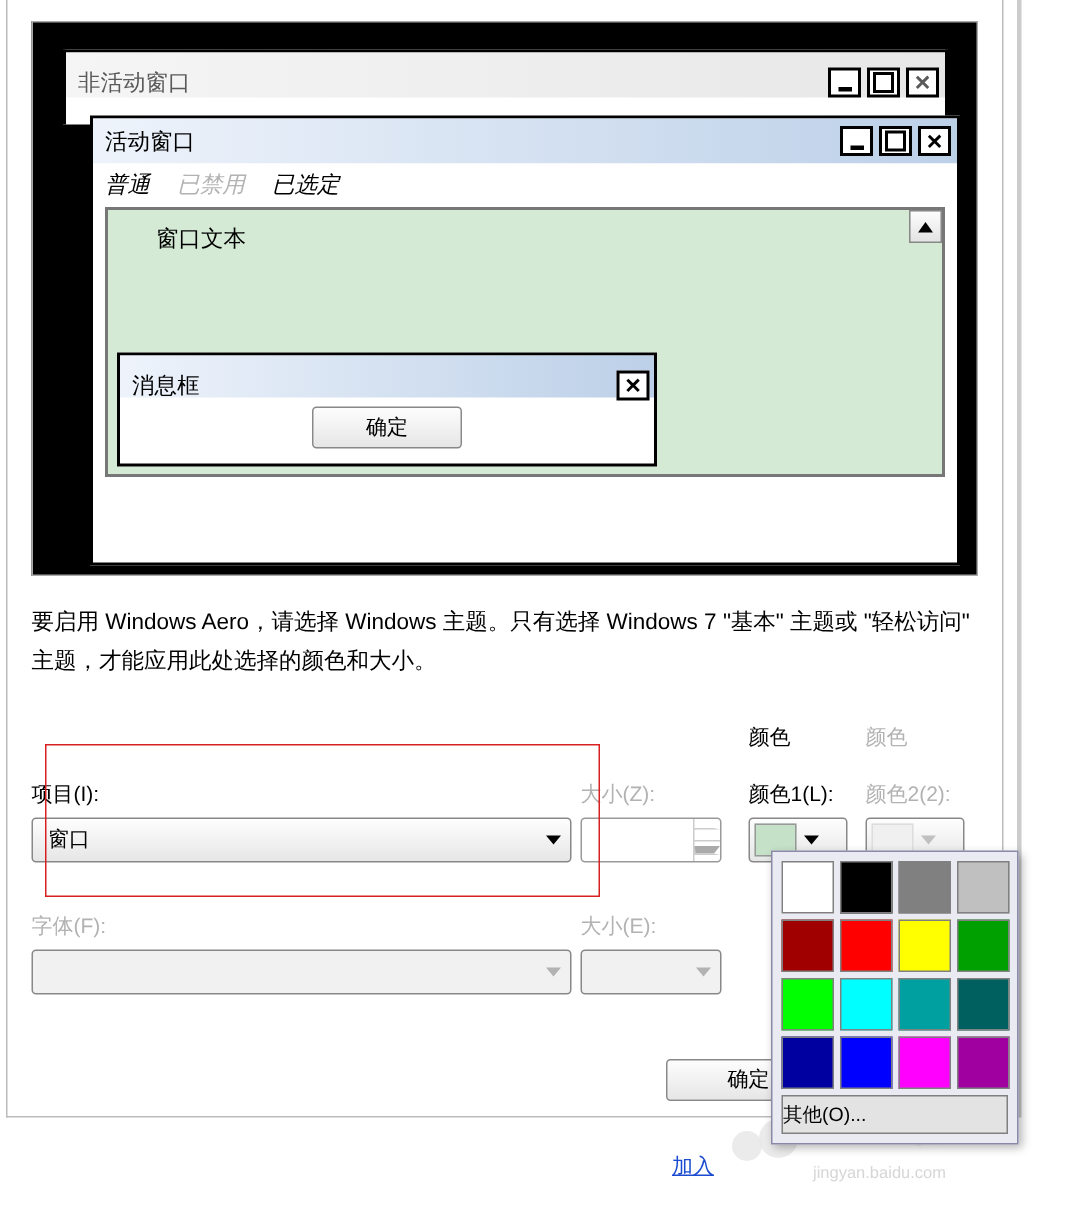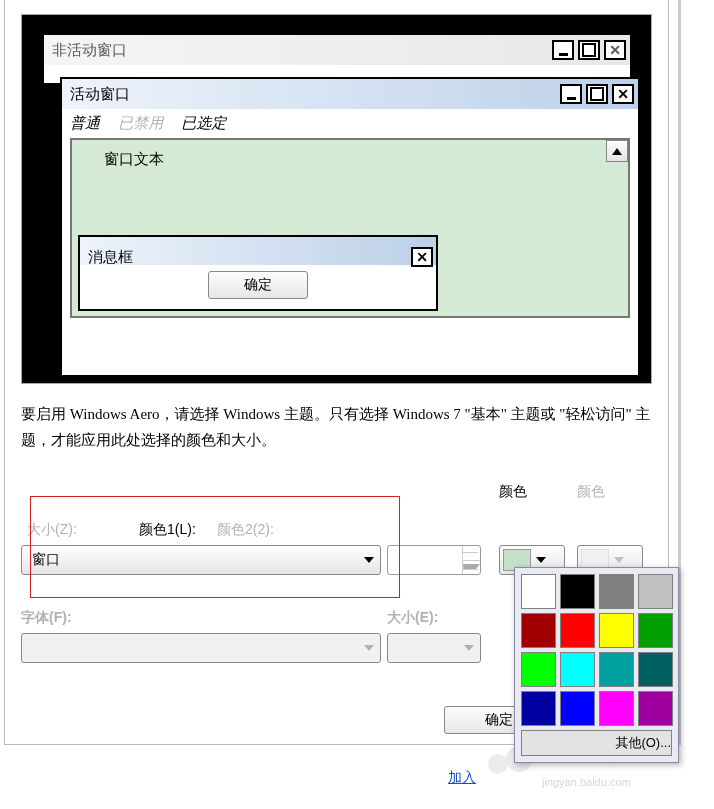--- a/index.html
+++ b/index.html
@@ -44,20 +44,21 @@
   }
   .titlebar {
     height: 30px;
     display:flex;
     align-items:center;
     padding: 0 4px 0 8px;
   }
   .grad-inactive {
     background: linear-gradient(to right, #f5f5f5, #e7e7e7);
     color:#5a5a5a;
+    align-items:flex-end;
   }
   .grad-active {
     background: linear-gradient(to right, #eef3fb, #bcd0e8);
     color:#000;
   }
   .tb-title { flex:1; font-size:15px; }
   .tb-btn {
     width:22px; height:20px;
     border:2px solid #000;
     background:#fff;
@@ -131,21 +132,20 @@
     background:linear-gradient(#fdfdfd,#e6e6e6);
     border:1px solid #888;
     border-radius:3px;
     font-size:14px;
     text-align:center;
   }
   .desc{
     margin-top:18px;
     font-size:15px;
     line-height:1.7;
-    font-family:Liberation Serif, serif;
   }
   .row {
     display:flex;
     margin-top: 8px;
     align-items:flex-start;
   }
   .col-item{ width:360px; }
   .col-size{ width:94px; margin-left:6px; }
   .col-c1{ width:66px; margin-left:18px; }
   .col-c2{ width:66px; margin-left:12px; }
@@ -234,21 +234,21 @@
     border:1px solid #808080;
   }
   .other-row{
     margin-top:4px;
     display:flex;
   }
   .other-btn{
     border:1px solid #808080;
     background:#e3e3e3;
     flex:1;
-    text-align:right;
+    text-align:left;
     font-size:13px;
     padding:3px 0;
   }
   .link{
     position:absolute;
     left:448px; top:769px;
     color:#1b4bd0;
     text-decoration:underline;
     font-size:14px;
   }
@@ -331,20 +331,23 @@
     <div class="col-size"></div>
     <div class="col-c1">
         <span class="lbl">颜色</span>
       </div>
     <div class="col-c2">
         <span class="lbl lbl-disabled">颜色</span>
       </div>
   </div>
 
   <div class="row" style="margin-top:0;">
+    <div class="col-item">
+        <span class="lbl">项目(I):</span>
+      </div>
     <div class="col-size">
         <span class="lbl lbl-disabled">大小(Z):</span>
       </div>
     <div class="col-c1">
         <span class="lbl">颜色1(L):</span>
       </div>
     <div class="col-c2">
         <span class="lbl lbl-disabled">颜色2(2):</span>
       </div>
   </div>
@@ -376,21 +379,21 @@
       </div>
     </div>
     <div class="col-c2">
       <div class="color-combo disabled">
         <div class="swatch" style="background:#f0f0f0;border-color:#ddd;"></div>
         <div class="tri"></div>
       </div>
     </div>
   </div>
 
-  <div class="row" style="margin-top:18px;font-weight:bold;">
+  <div class="row" style="margin-top:18px;">
     <div class="col-item">
         <span class="lbl lbl-disabled">字体(F):</span>
       </div>
     <div class="col-size">
         <span class="lbl lbl-disabled">大小(E):</span>
       </div>
     <div class="col-c1"></div>
     <div class="col-c2"></div>
   </div>
   <div class="row" style="margin-top:2px;">

